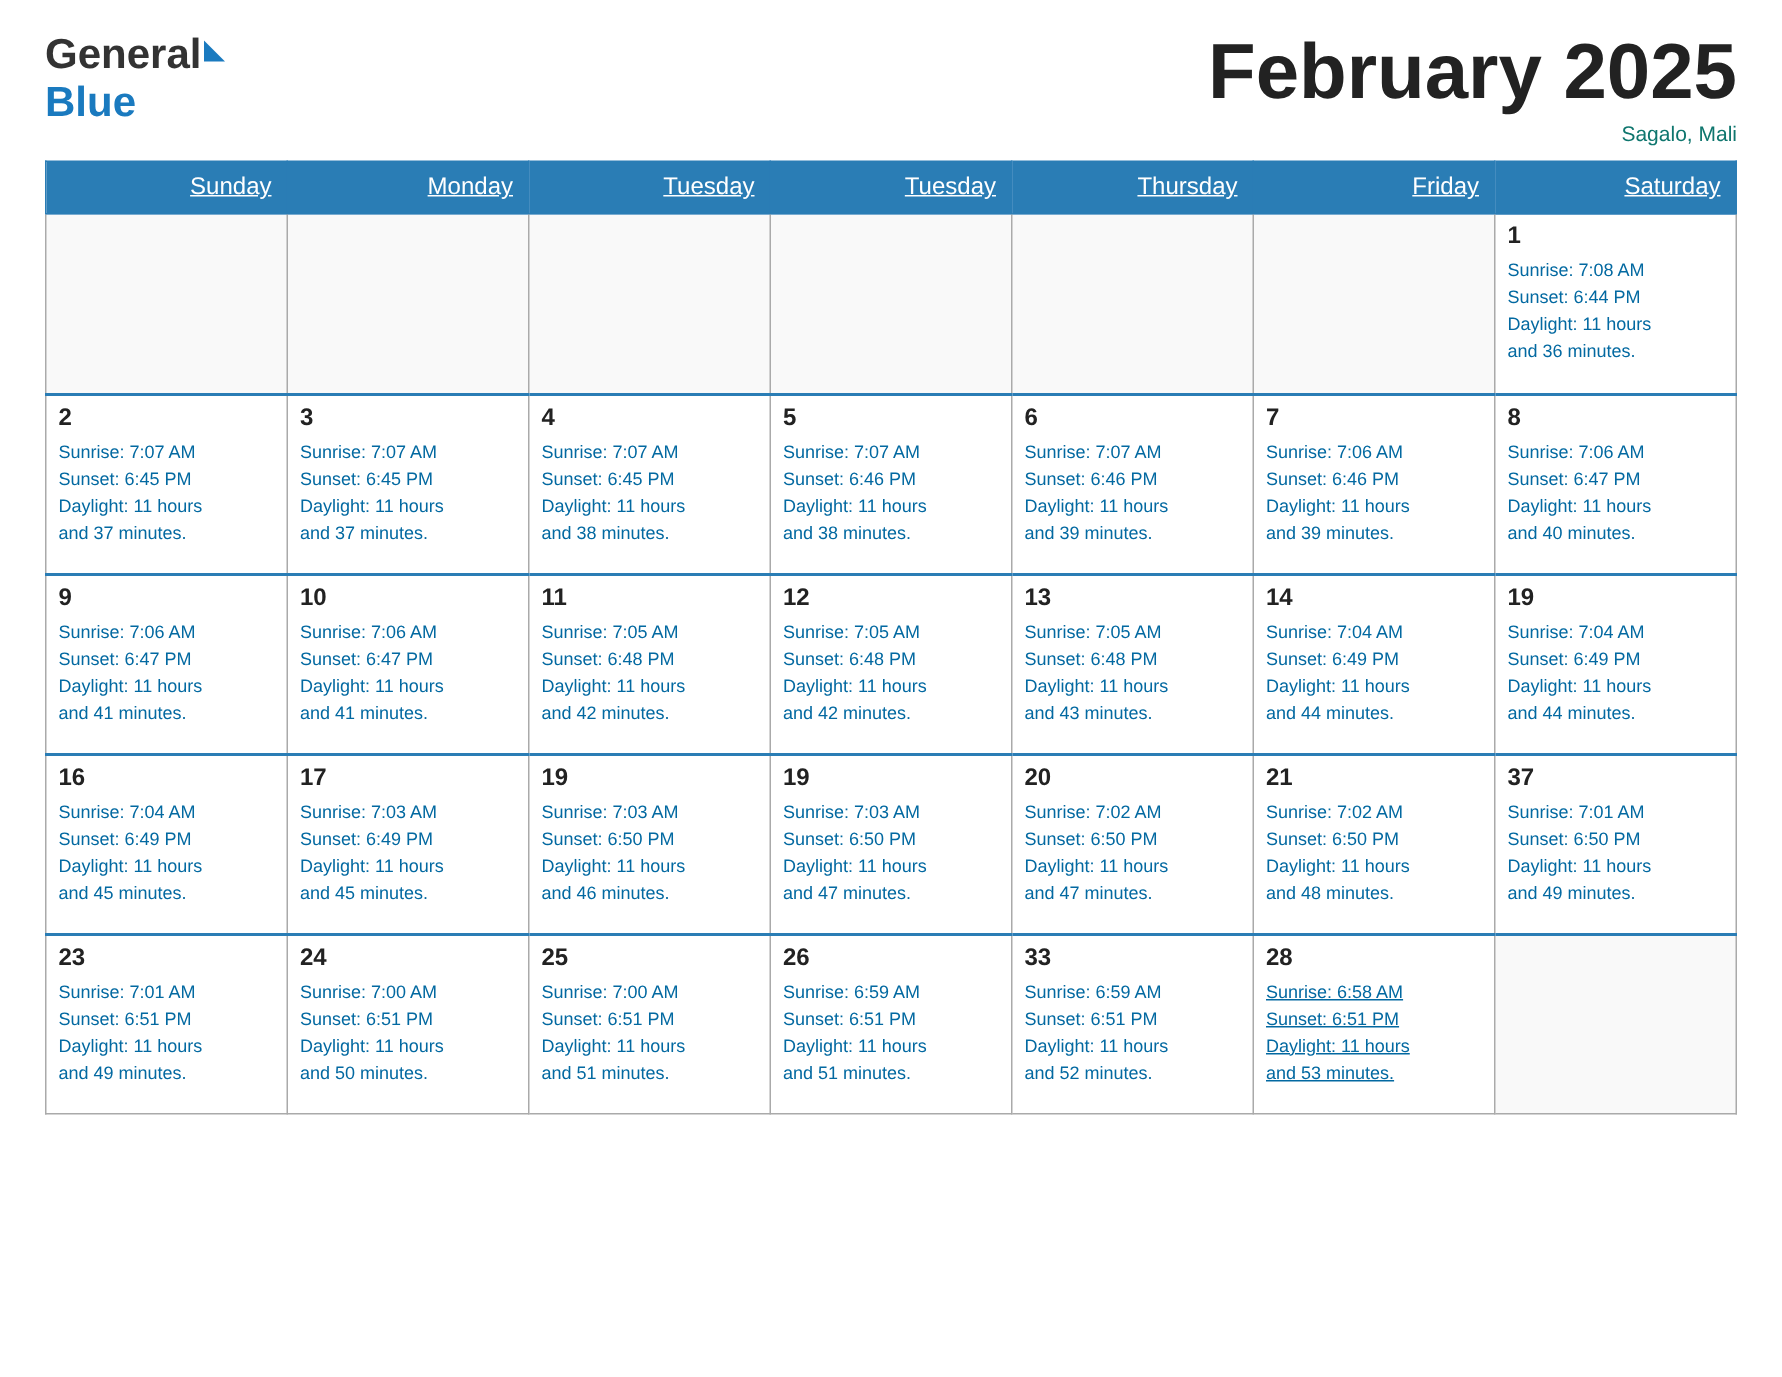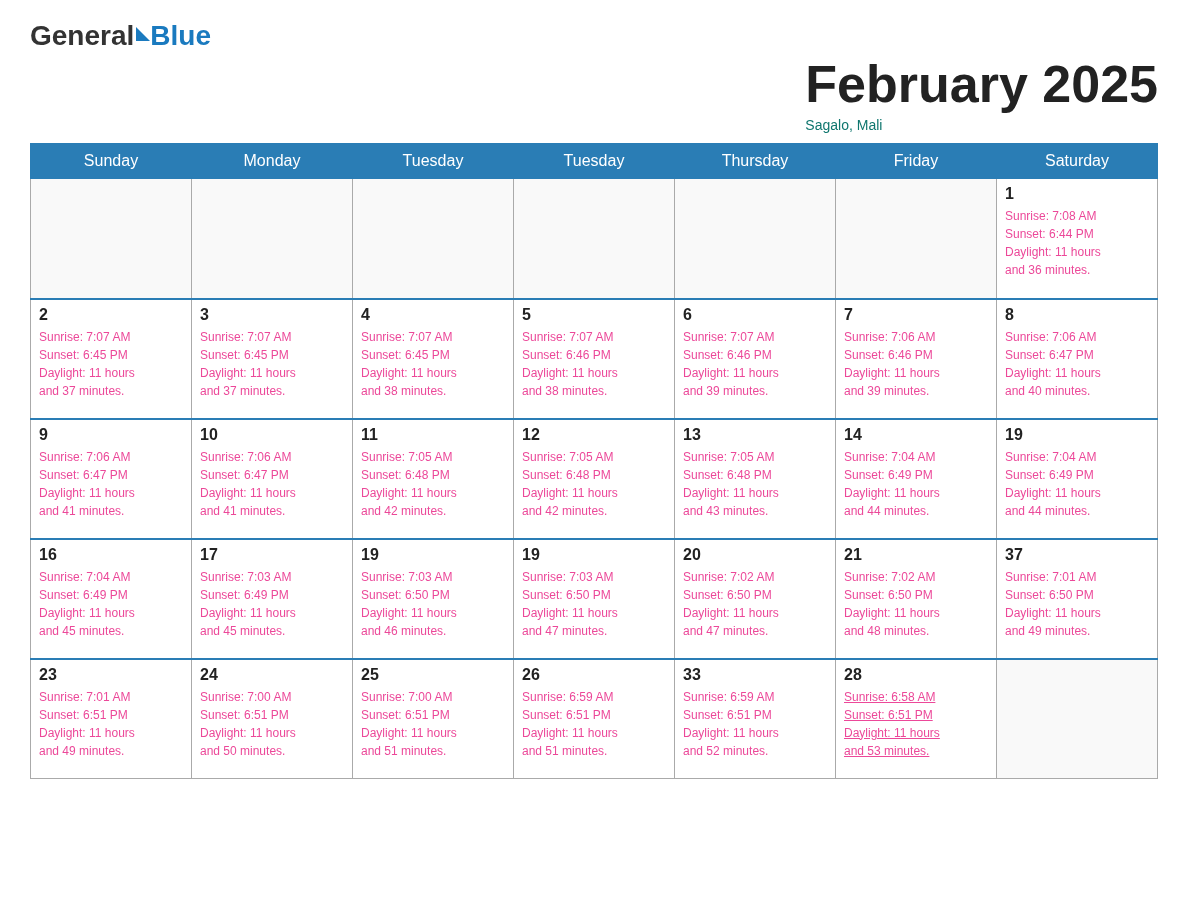--- a/index.html
+++ b/index.html
@@ -35,80 +35,80 @@
       width: 0;
       height: 0;
       border-left: 14px solid #1a7abf;
       border-top: 14px solid transparent;
       border-bottom: 0px solid transparent;
       display: inline-block;
       margin-bottom: 4px;
       margin-left: 2px;
     }
     .title-section {
-      text-align: left;
-      margin-top: 36px;
+      text-align: right;
     }
     .month-title {
       font-size: 52px;
       font-weight: bold;
       color: #222;
       line-height: 1.1;
     }
     .location {
       font-size: 14px;
       color: #0f766e;
       margin-top: 4px;
     }
     .calendar {
       width: 100%;
       border-collapse: collapse;
       margin-top: 10px;
     }
     .calendar th {
       background-color: #2a7db5;
       color: #fff;
-      text-align: center;
+      text-align: right;
       padding: 8px 10px;
       font-size: 16px;
       font-weight: normal;
       border: 1px solid #2a7db5;
+      text-decoration: underline;
     }
     .calendar td {
       border: 1px solid #aaa;
       vertical-align: top;
       padding: 6px 8px;
       width: calc(100% / 7);
       height: 120px;
     }
     .day-number {
       font-size: 16px;
       font-weight: bold;
       color: #222;
       display: block;
       margin-bottom: 4px;
     }
     .day-info {
       font-size: 12px;
-      color: #ec4899;
+      color: #0369a1;
       line-height: 1.5;
     }
     .empty-cell {
       background: #f9f9f9;
     }
     .row-separator td {
       border-top: 2px solid #2a7db5;
     }
   </style>
 </head>
 <body>
 
 <div class="header">
   <div class="logo">
-    <div style="display:flex;flex-direction:row;align-items:flex-start;">
+    <div style="display:flex;flex-direction:column;align-items:flex-start;">
       <div style="display:flex;align-items:center;">
         <span class="logo-general">General</span>
         <span class="logo-arrow"></span>
       </div>
       <span class="logo-blue">Blue</span>
     </div>
   </div>
   <div class="title-section">
     <div class="month-title">February 2025</div>
     <div class="location">Sagalo, Mali</div>

